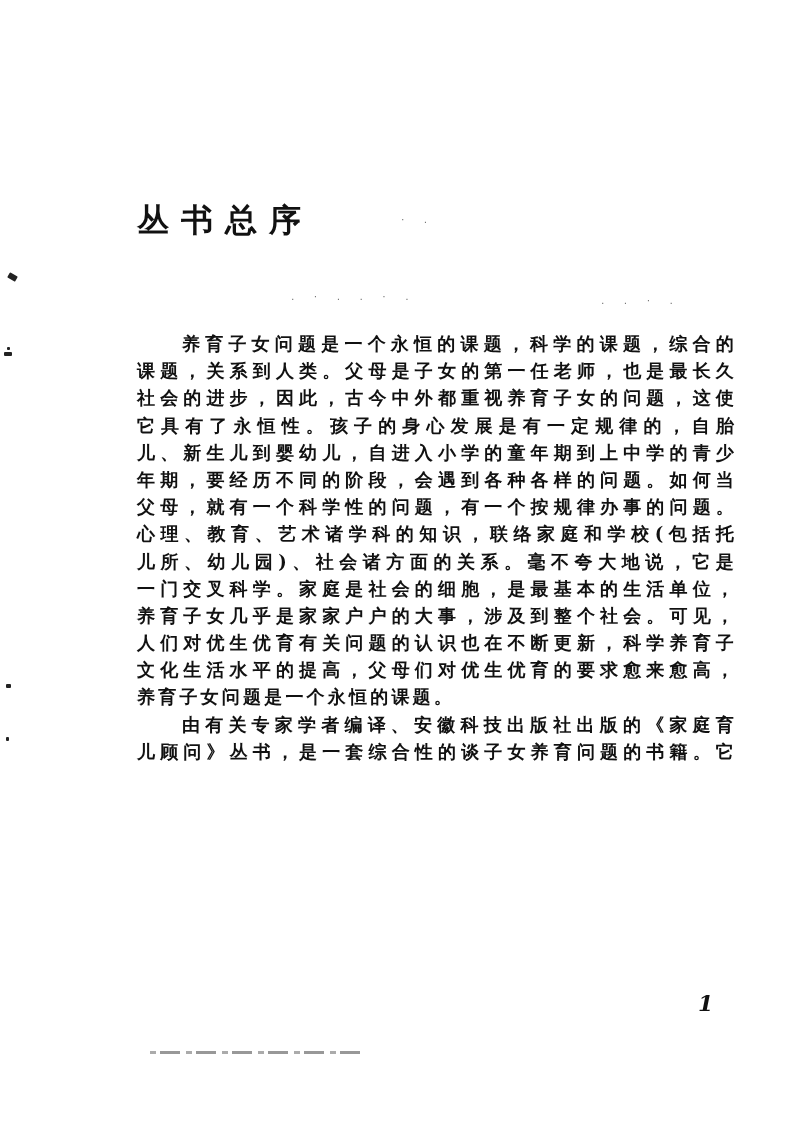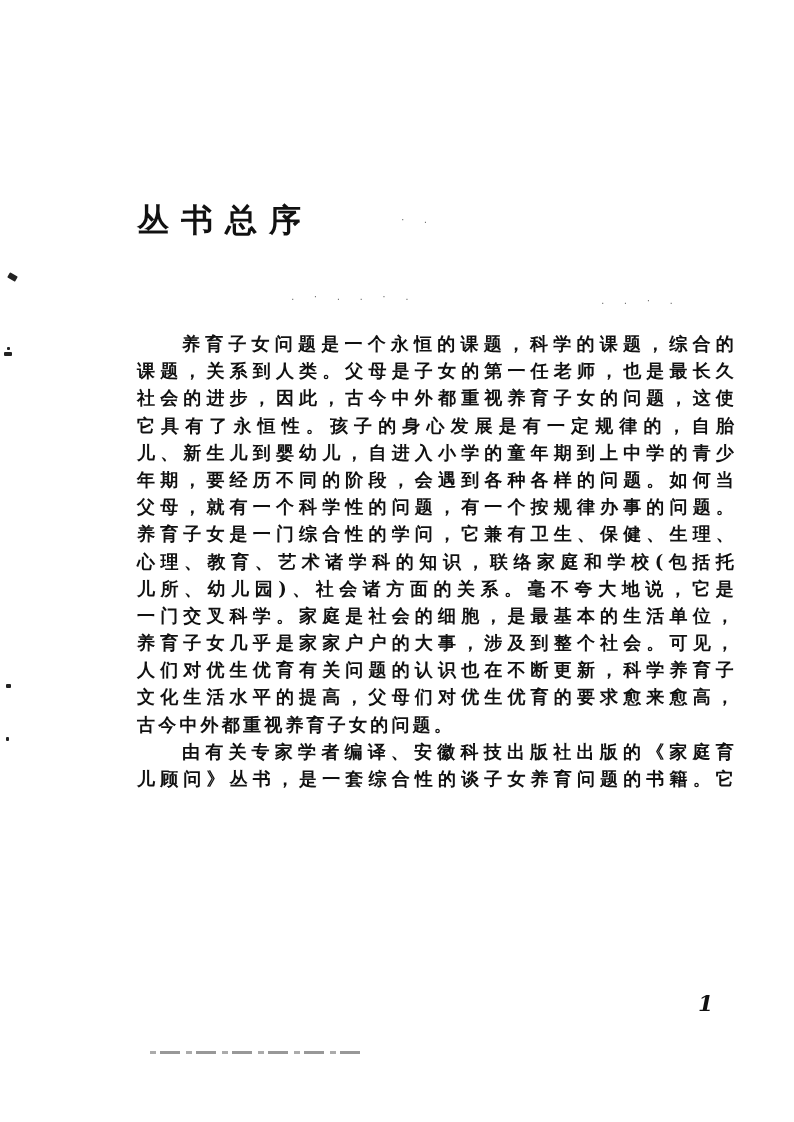--- a/index.html
+++ b/index.html
@@ -104,28 +104,27 @@
 
   <div class="body-text">
     <div>
       <div class="line indent">养育子女问题是一个永恒的课题，科学的课题，综合的</div>
       <div class="line">课题，关系到人类。父母是子女的第一任老师，也是最长久</div>
       <div class="line">社会的进步，因此，古今中外都重视养育子女的问题，这使</div>
       <div class="line">它具有了永恒性。孩子的身心发展是有一定规律的，自胎</div>
       <div class="line">儿、新生儿到婴幼儿，自进入小学的童年期到上中学的青少</div>
       <div class="line">年期，要经历不同的阶段，会遇到各种各样的问题。如何当</div>
       <div class="line">父母，就有一个科学性的问题，有一个按规律办事的问题。</div>
-      <div class="line">养育子女是一门综合性的学问，它兼有卫生、保健、生理、</div>
       <div class="line">心理、教育、艺术诸学科的知识，联络家庭和学校(包括托</div>
       <div class="line">儿所、幼儿园)、社会诸方面的关系。毫不夸大地说，它是</div>
       <div class="line">一门交叉科学。家庭是社会的细胞，是最基本的生活单位，</div>
       <div class="line">养育子女几乎是家家户户的大事，涉及到整个社会。可见，</div>
       <div class="line">人们对优生优育有关问题的认识也在不断更新，科学养育子</div>
       <div class="line">文化生活水平的提高，父母们对优生优育的要求愈来愈高，</div>
-      <div class="line last">古今中外都重视养育子女的问题。</div>
+      <div class="line last">养育子女问题是一个永恒的课题。</div>
     </div>
     <div>
       <div class="line indent">由有关专家学者编译、安徽科技出版社出版的《家庭育</div>
       <div class="line">儿顾问》丛书，是一套综合性的谈子女养育问题的书籍。它</div>
     </div>
   </div>
 
   <div class="page-number">1</div>
 
   <div class="footer-bar"></div>

